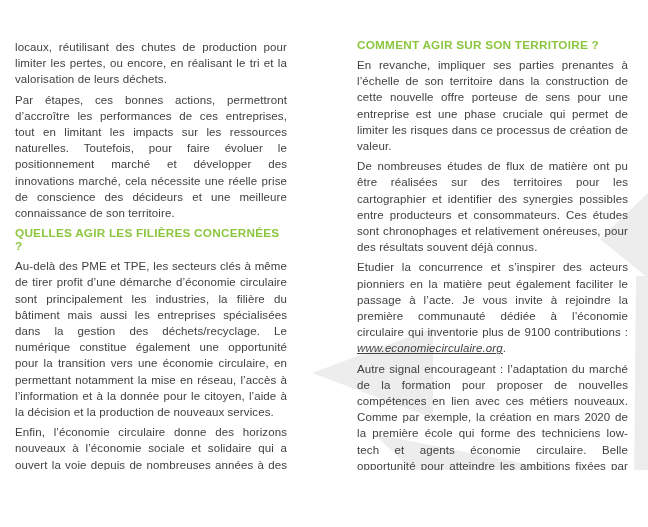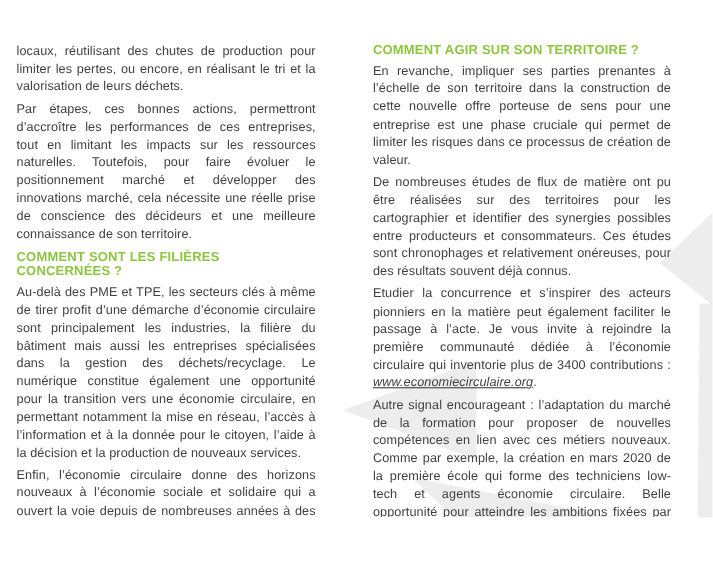--- a/index.html
+++ b/index.html
@@ -12,21 +12,21 @@
     margin-top:26px;
   }
   .watermark{
     position:absolute;left:0;top:0;width:648px;height:527px;
     pointer-events:none;z-index:0;
   }
   .col{
     position:absolute;top:13px;z-index:1;
   }
   .col-left{left:15px;width:272px;}
-  .col-right{left:339px;width:271px;}
+  .col-right{left:357px;width:271px;}
   .body-par{
     margin:0 0 4px 0;
     font-size:11.5px;
     line-height:16.2px;
     color:var(--text,#3f3f3f);
     text-align:justify;
     letter-spacing:0.1px;
   }
   .section-heading{
     margin:6px 0 5px 0;
@@ -53,26 +53,26 @@
   <svg class="watermark" viewBox="0 0 648 527" xmlns="http://www.w3.org/2000/svg" aria-hidden="true">
     <polygon class="wm-shape" points="312,347 433,302 433,392"></polygon>
     <polygon class="wm-shape" points="600,213 648,167 648,252"></polygon>
     <polygon class="wm-shape" points="636,250 648,250 648,465 634,465"></polygon>
     <polygon class="wm-shape" points="374,408 648,462 648,527 500,527"></polygon>
   </svg>
 
   <div class="col col-left">
     <p class="body-par">locaux, réutilisant des chutes de production pour limiter les pertes, ou encore, en réalisant le tri et la valorisation de leurs déchets.</p>
     <p class="body-par">Par étapes, ces bonnes actions, permettront d’accroître les performances de ces entreprises, tout en limitant les impacts sur les ressources naturelles. Toutefois, pour faire évoluer le positionnement marché et développer des innovations marché, cela nécessite une réelle prise de conscience des décideurs et une meilleure connaissance de son territoire.</p>
-    <h3 class="section-heading">COMMENT SONT LES FILIÈRES CONCERNÉES ?</h3>
+    <h3 class="section-heading">QUELLES AGIR LES FILIÈRES CONCERNÉES ?</h3>
     <p class="body-par">Au-delà des PME et TPE, les secteurs clés à même de tirer profit d’une démarche d’économie circulaire sont principalement les industries, la filière du bâtiment mais aussi les entreprises spécialisées dans la gestion des déchets/recyclage. Le numérique constitue également une opportunité pour la transition vers une économie circulaire, en permettant notamment la mise en réseau, l’accès à l’information et à la donnée pour le citoyen, l’aide à la décision et la production de nouveaux services.</p>
     <p class="body-par">Enfin, l’économie circulaire donne des horizons nouveaux à l’économie sociale et solidaire qui a ouvert la voie depuis de nombreuses années à des projets permettant de répondre à des besoins non totalement satisfaits par les entreprises classiques : c’est une source d’innovation sociale et d’opportunité d’emplois pour les plus fragiles. C’est une mise en mouvement des territoires autour de projets porteurs de sens.</p>
   </div>
 
   <div class="col col-right">
     <h3 class="section-heading first">COMMENT AGIR SUR SON TERRITOIRE ?</h3>
     <p class="body-par">En revanche, impliquer ses parties prenantes à l’échelle de son territoire dans la construction de cette nouvelle offre porteuse de sens pour une entreprise est une phase cruciale qui permet de limiter les risques dans ce processus de création de valeur.</p>
     <p class="body-par">De nombreuses études de flux de matière ont pu être réalisées sur des territoires pour les cartographier et identifier des synergies possibles entre producteurs et consommateurs. Ces études sont chronophages et relativement onéreuses, pour des résultats souvent déjà connus.</p>
-    <p class="body-par"><span>Etudier la concurrence et s’inspirer des acteurs pionniers en la matière peut également faciliter le passage à l’acte. Je vous invite à rejoindre la première communauté dédiée à l’économie circulaire qui inventorie plus de 3400 contributions : </span><a class="doc-link">www.economiecirculaire.org</a><span>.</span></p>
+    <p class="body-par"><span>Etudier la concurrence et s’inspirer des acteurs pionniers en la matière peut également faciliter le passage à l’acte. Je vous invite à rejoindre la première communauté dédiée à l’économie circulaire qui inventorie plus de 9100 contributions : </span><a class="doc-link">www.economiecirculaire.org</a><span>.</span></p>
     <p class="body-par">Autre signal encourageant : l’adaptation du marché de la formation pour proposer de nouvelles compétences en lien avec ces métiers nouveaux. Comme par exemple, la création en mars 2020 de la première école qui forme des techniciens low-tech et agents économie circulaire. Belle opportunité pour atteindre les ambitions fixées par notre gouvernement pour tendre vers une économie 100 % circulaire au niveau européen et international via l’initiative #MakeOurPlanetGreatAgain.</p>
   </div>
 
 </div>
 
 </body></html>

